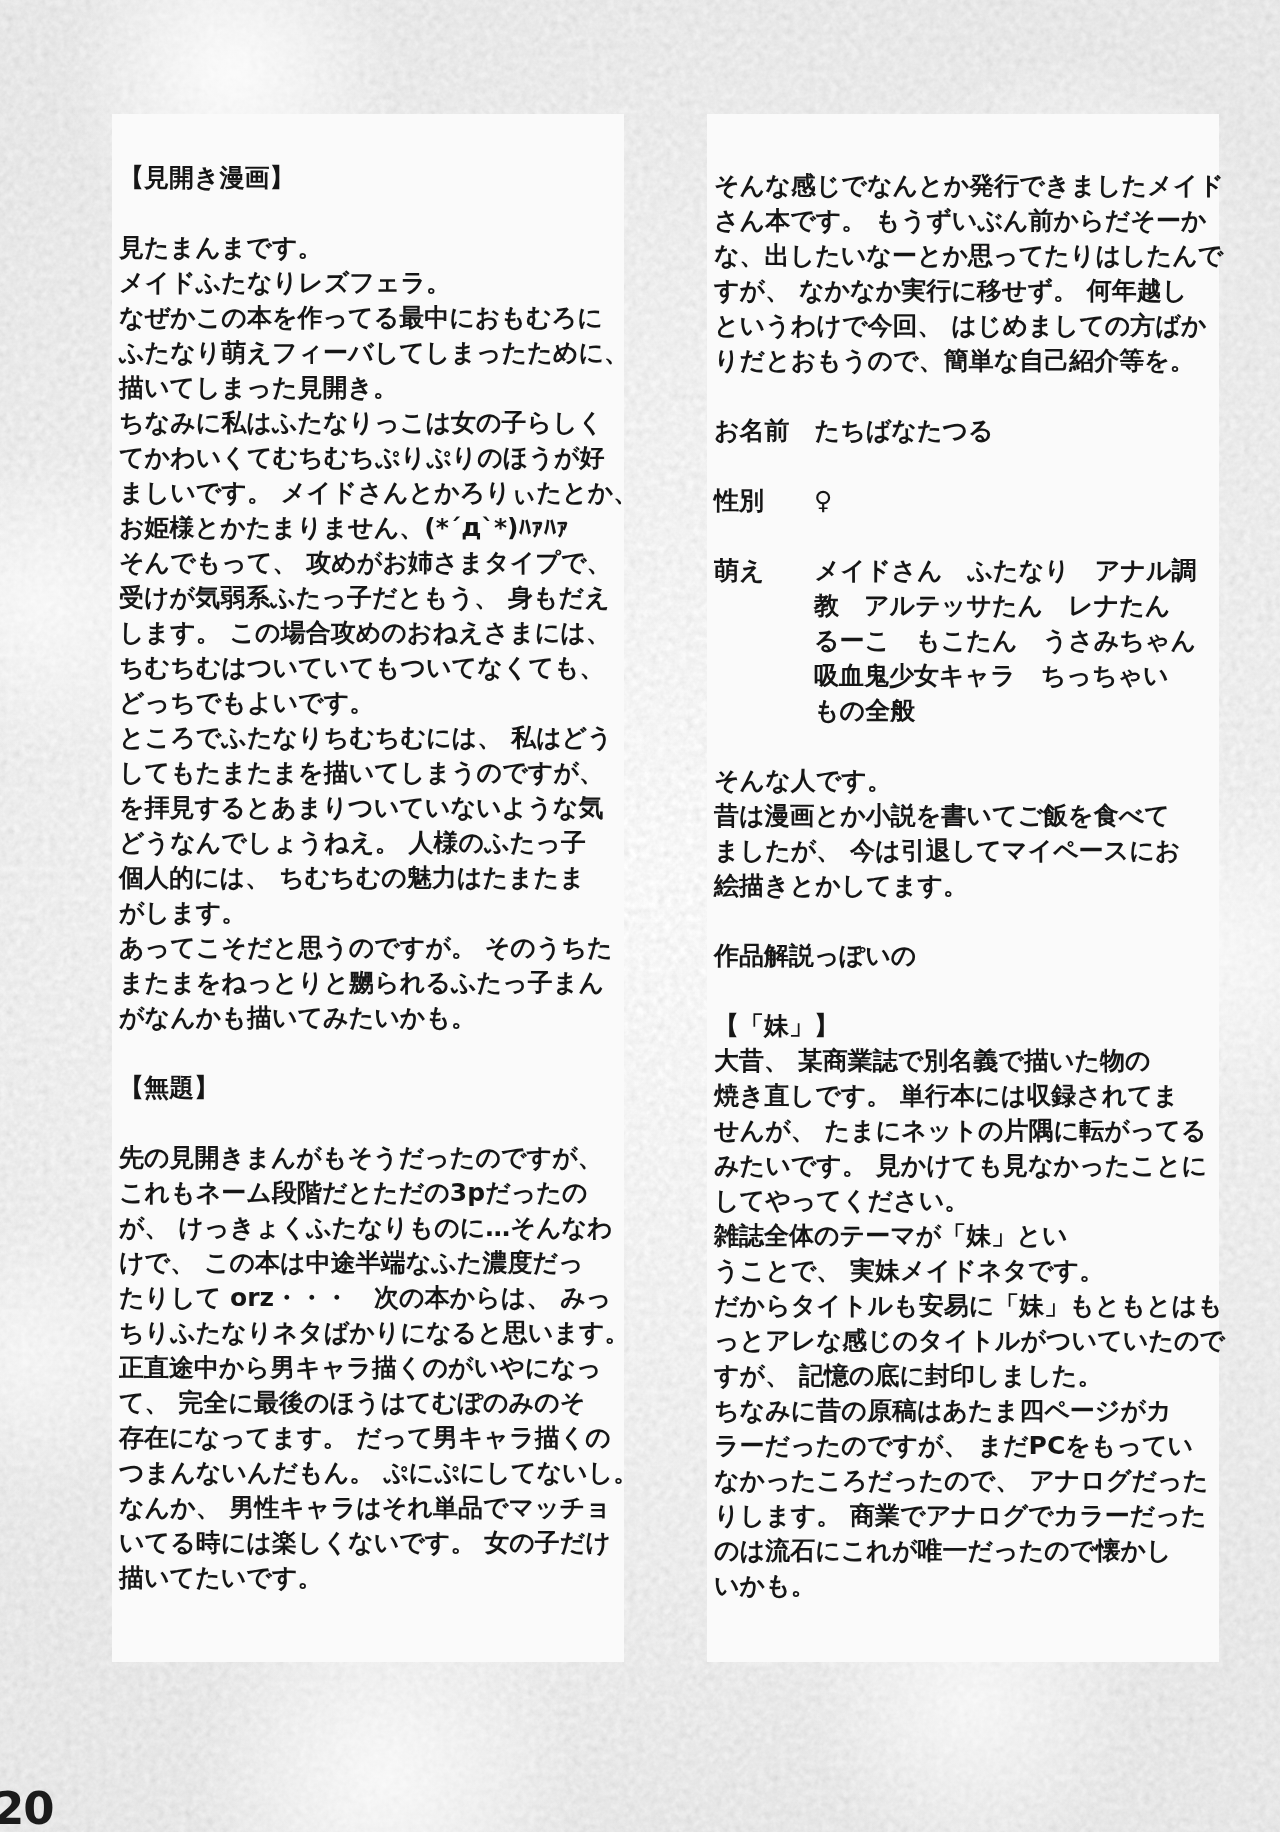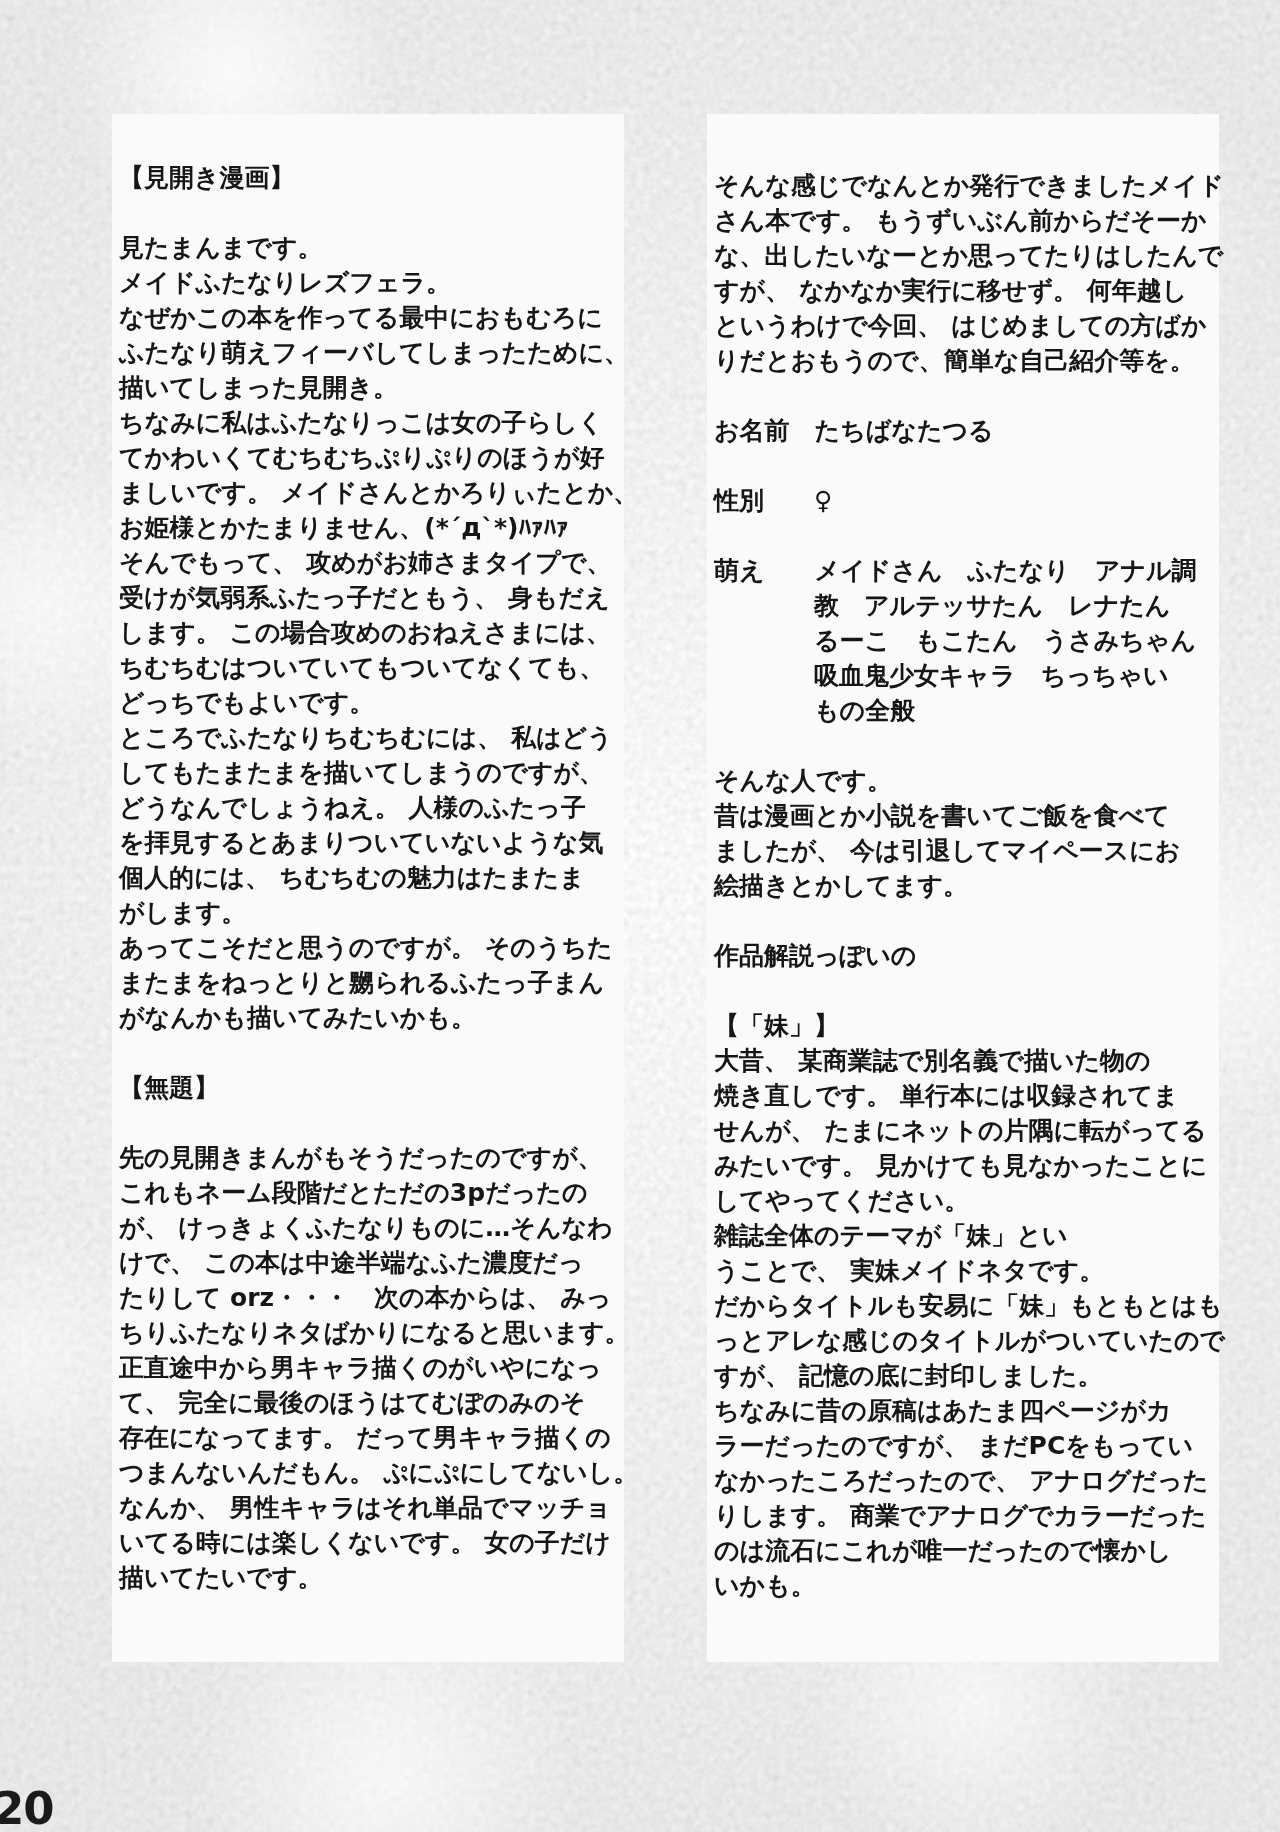--- a/index.html
+++ b/index.html
@@ -71,22 +71,22 @@
       <div class="line">てかわいくてむちむちぷりぷりのほうが好</div>
       <div class="line">ましいです。 メイドさんとかろりぃたとか、</div>
       <div class="line">お姫様とかたまりません、(*´д`*)ﾊｧﾊｧ</div>
       <div class="line">そんでもって、 攻めがお姉さまタイプで、</div>
       <div class="line">受けが気弱系ふたっ子だともう、 身もだえ</div>
       <div class="line">します。 この場合攻めのおねえさまには、</div>
       <div class="line">ちむちむはついていてもついてなくても、</div>
       <div class="line">どっちでもよいです。</div>
       <div class="line">ところでふたなりちむちむには、 私はどう</div>
       <div class="line">してもたまたまを描いてしまうのですが、</div>
+      <div class="line">を拝見するとあまりついていないような気</div>
       <div class="line">どうなんでしょうねえ。 人様のふたっ子</div>
-      <div class="line">を拝見するとあまりついていないような気</div>
       <div class="line">個人的には、 ちむちむの魅力はたまたま</div>
       <div class="line">がします。</div>
       <div class="line">あってこそだと思うのですが。 そのうちた</div>
       <div class="line">またまをねっとりと嬲られるふたっ子まん</div>
       <div class="line">がなんかも描いてみたいかも。</div>
       <div class="line"></div>
       <div class="line">【無題】</div>
       <div class="line"></div>
       <div class="line">先の見開きまんがもそうだったのですが、</div>
       <div class="line">これもネーム段階だとただの3pだったの</div>

